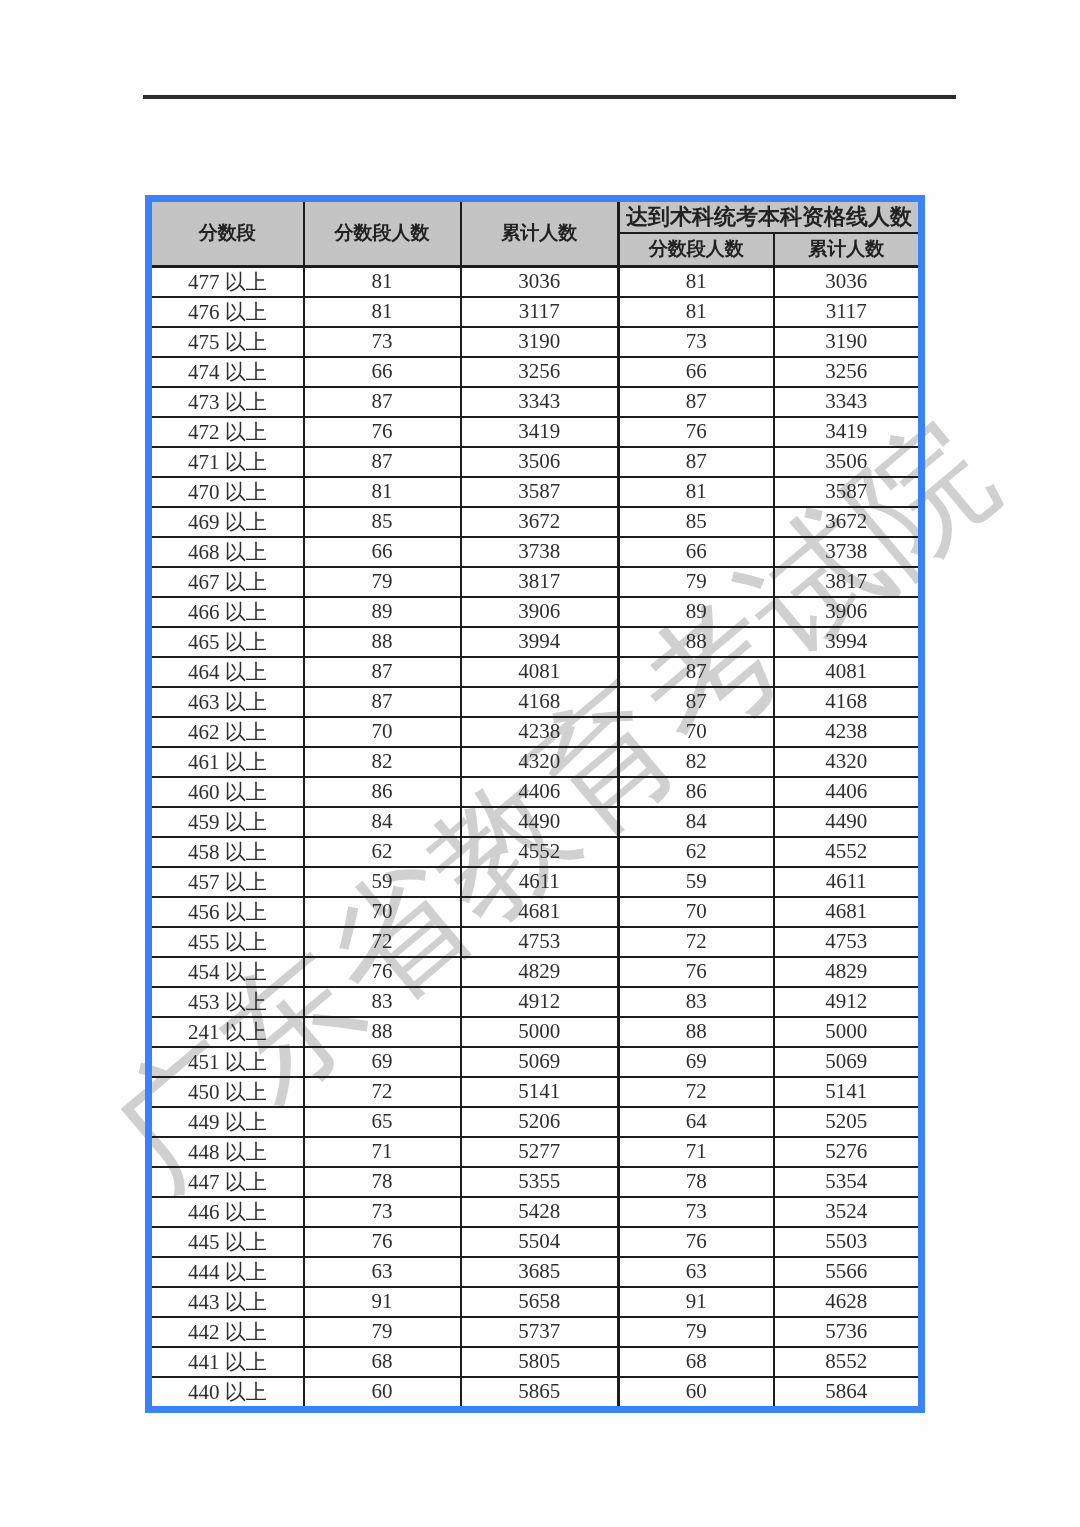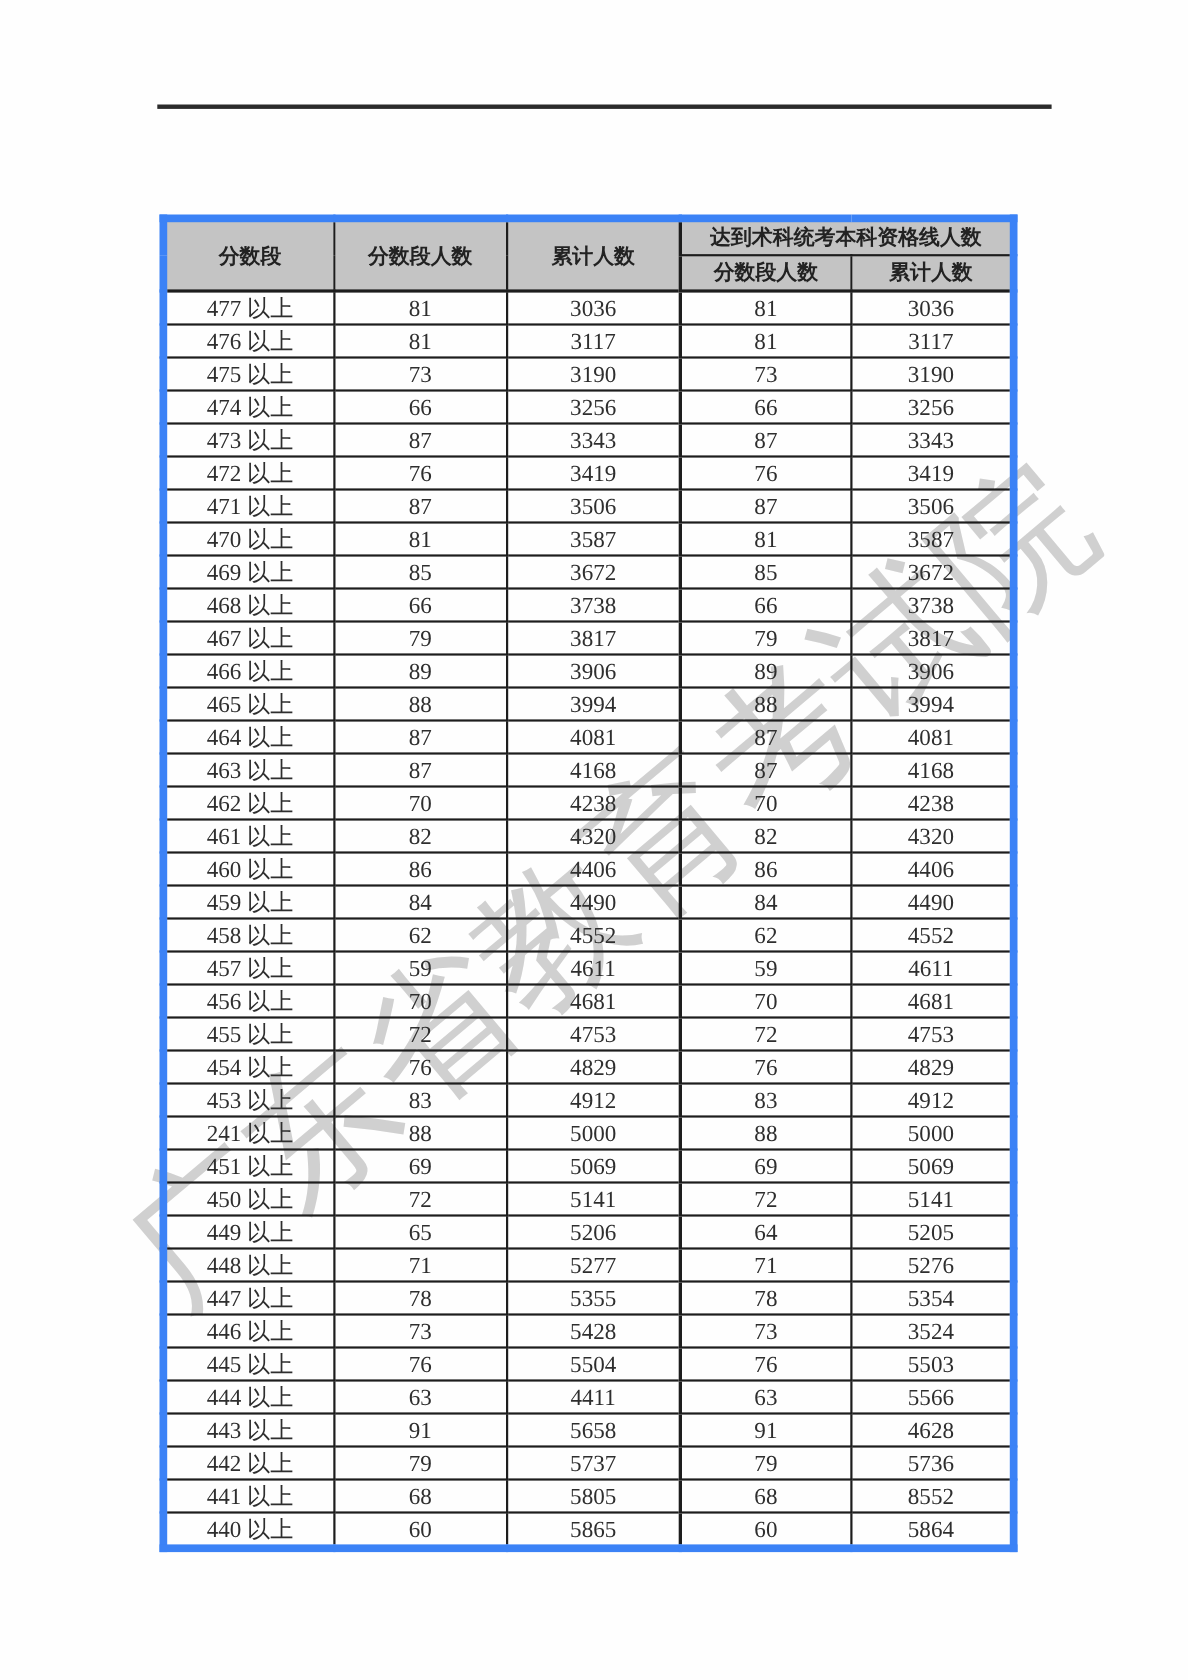--- a/index.html
+++ b/index.html
@@ -55,21 +55,21 @@
   }
   .score-table thead tr { height: 33px; }
   .score-table thead { border-bottom: 3px solid #1d1d1d; }
   .score-table th {
     background: #c4c4c4;
     font-family: "Liberation Sans", "DejaVu Sans", sans-serif;
     font-weight: 600;
     font-size: 19px;
     color: #222222;
   }
-  .score-table th.group-header { font-size: 19px; }
+  .score-table th.group-header { font-size: 22px; }
   .score-table tbody tr { height: 29px; }
   .score-table td {
     font-size: 21px;
     color: #2e2e2e;
     background: transparent;
     font-family: "Liberation Serif", "DejaVu Serif", serif;
   }
   
   .score-table td:nth-child(4),
   .score-table th.group-header,
@@ -332,21 +332,21 @@
         <tr>
           <td>445 以上</td>
           <td>76</td>
           <td>5504</td>
           <td>76</td>
           <td>5503</td>
         </tr>
         <tr>
           <td>444 以上</td>
           <td>63</td>
-          <td>4411</td>
+          <td>3685</td>
           <td>63</td>
           <td>5566</td>
         </tr>
         <tr>
           <td>443 以上</td>
           <td>91</td>
           <td>5658</td>
           <td>91</td>
           <td>4628</td>
         </tr>

